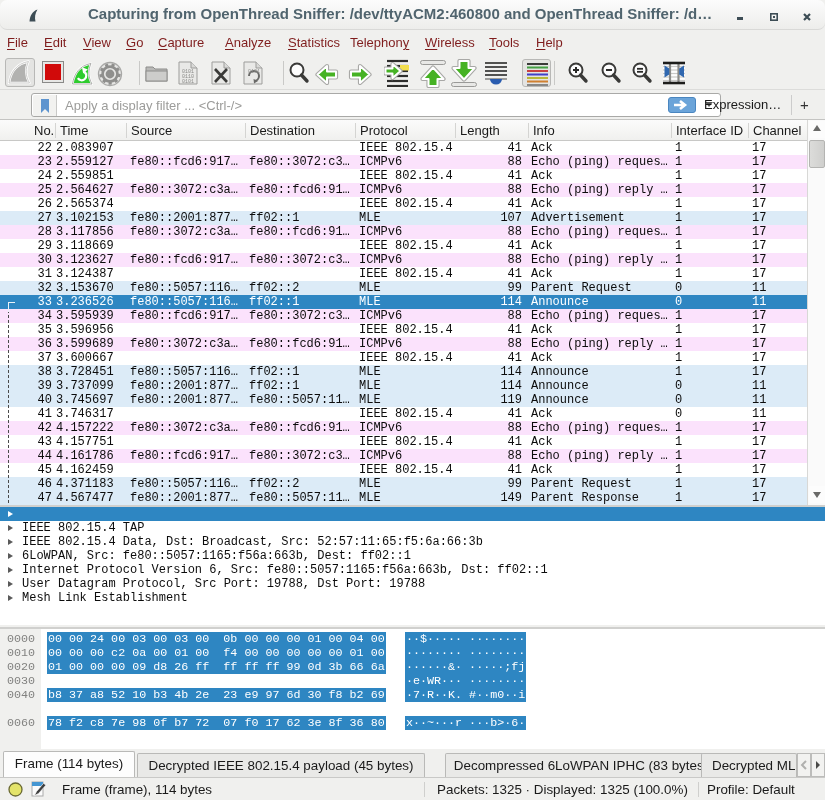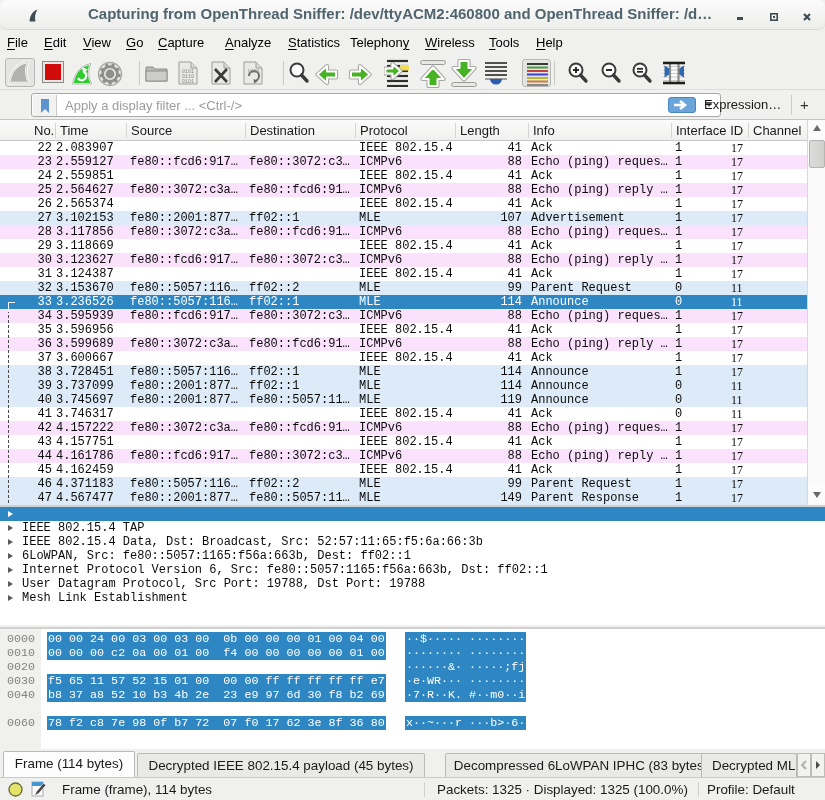--- a/index.html
+++ b/index.html
@@ -1,21 +1,21 @@
 <!DOCTYPE html>
 <html><head><meta charset="utf-8"><style>
 *{margin:0;padding:0;box-sizing:border-box;}
 html,body{width:825px;height:800px;overflow:hidden;}
 body{font-family:"Liberation Sans",sans-serif;background:#f0f0ee;position:relative;}
 .mono{font-family:"Liberation Mono",monospace;}
 #titlebar{position:absolute;left:0;top:0;width:825px;height:30px;
  background:linear-gradient(#fcfcfc,#ededeb);border-bottom:1px solid #d9d9d7;border-radius:7px;}
 #title{position:absolute;left:88px;top:5px;font-size:15px;font-weight:bold;color:#50646e;}
 #appico{position:absolute;left:29px;top:9px;width:9px;height:13px;}
-#menubar{position:absolute;left:0;top:30px;width:825px;height:26px;background:#f0f0ee;font-size:13px;color:#000000;}
+#menubar{position:absolute;left:0;top:30px;width:825px;height:26px;background:#f0f0ee;font-size:13px;color:#7f1d1d;}
 .mi{position:absolute;top:5px;}
 .mi u{text-decoration:underline;text-underline-offset:2px;}
 #toolbar{position:absolute;left:0;top:56px;width:825px;height:34px;background:#f0f0ee;border-bottom:1px solid #dcdcda;}
 .tbsep{position:absolute;top:5px;width:1px;height:24px;background:#c9c9c7;}
 .tico{position:absolute;top:5px;}
 #finbtn{position:absolute;left:5px;top:2px;width:30px;height:29px;background:#e4e4e2;border:1px solid #b8b8b6;border-radius:3px;}
 #colorizebtn{position:absolute;left:522px;top:3px;width:29px;height:28px;background:#e4e4e2;border:1px solid #b8b8b6;border-radius:3px;}
 #filterbar{position:absolute;left:0;top:90px;width:825px;height:30px;background:#f0f0ee;border-bottom:1px solid #c4c4c2;}
 #finput{position:absolute;left:5px;top:3px;width:690px;height:24px;background:#fff;border:1px solid #a9a9a7;border-radius:3px;margin-left:26px;}
 #fbook{position:absolute;left:1px;top:1px;width:24px;height:21px;background:#f2f2f0;border-right:1px solid #c9c9c7;border-radius:2px 0 0 2px;}
@@ -36,21 +36,21 @@
 .prow.sel{background:#2e86c2;color:#fff;width:825px;}
 .pc{position:absolute;top:0;white-space:pre;}
 .cno{left:0;width:52px;text-align:right;}
 .ctime{left:56px;}
 .csrc{left:130px;}
 .cdst{left:249px;}
 .cpr{left:359px;}
 .clen{left:452px;width:70px;text-align:right;}
 .cinfo{left:531px;}
 .ciid{left:675px;}
-.cch{left:731px;font-family:Liberation Serif, serif;}
+.cch{left:752px;}
 #treeline{position:absolute;left:8px;top:164px;width:1px;height:198px;border-left:1px dashed #4a4a4a;}
 #treecorner{position:absolute;left:8px;top:161px;width:7px;height:1px;background:#eaf2f8;}
 #treecorner2{position:absolute;left:8px;top:161px;width:1px;height:10px;background:#eaf2f8;}
 #plsb{position:absolute;left:807px;top:120px;width:18px;height:385px;background:#fafafa;border-left:1px solid #d8d8d6;}
 .sbbtn{position:absolute;left:1px;width:17px;height:17px;background:#fcfcfc;}
 .sbtri{position:absolute;left:4px;width:0;height:0;border:4.5px solid transparent;}
 #plthumb{position:absolute;left:1px;top:20px;width:16px;height:28px;background:linear-gradient(90deg,#dcdcda,#cfcfcd);border:1px solid #b4b4b2;border-radius:2px;}
 #details{position:absolute;left:0;top:505px;width:825px;height:120px;background:#fff;font-size:12px;line-height:14px;color:#0c0c0c;border-top:2px solid #d0d0ce;}
 .drow{position:absolute;left:0;width:825px;height:14px;white-space:pre;}
 .drow.sel{background:#2e86c2;color:#fff;}
@@ -568,22 +568,22 @@
 <div class="drow " style="top:28px"><span class="dtri"></span><span class="dtxt">IEEE 802.15.4 Data, Dst: Broadcast, Src: 52:57:11:65:f5:6a:66:3b</span></div>
 <div class="drow " style="top:42px"><span class="dtri"></span><span class="dtxt">6LoWPAN, Src: fe80::5057:1165:f56a:663b, Dest: ff02::1</span></div>
 <div class="drow " style="top:56px"><span class="dtri"></span><span class="dtxt">Internet Protocol Version 6, Src: fe80::5057:1165:f56a:663b, Dst: ff02::1</span></div>
 <div class="drow " style="top:70px"><span class="dtri"></span><span class="dtxt">User Datagram Protocol, Src Port: 19788, Dst Port: 19788</span></div>
 <div class="drow " style="top:84px"><span class="dtri"></span><span class="dtxt">Mesh Link Establishment</span></div>
 </div>
 <div id="hex">
 <div id="hexoffbg"></div>
 <div class="xrow mono" style="top:3px"><span class="xoff">0000</span><span class="xhex">00 00 24 00 03 00 03 00  0b 00 00 00 01 00 04 00</span><span class="xasc">··$····· ········</span></div>
 <div class="xrow mono" style="top:17px"><span class="xoff">0010</span><span class="xhex">00 00 00 c2 0a 00 01 00  f4 00 00 00 00 00 01 00</span><span class="xasc">········ ········</span></div>
-<div class="xrow mono" style="top:31px"><span class="xoff">0020</span><span class="xasc">······&amp;· ·····;fj</span></div>
-<div class="xrow mono" style="top:45px"><span class="xoff">0030</span><span class="xhex">f5 65 11 57 52 15 01 00  00 00 ff ff ff ff ff e7</span><span class="xasc">·e·WR··· ········</span></div>
+<div class="xrow mono" style="top:31px"><span class="xoff">0020</span><span class="xhex">01 00 00 00 09 d8 26 ff  ff ff ff 99 0d 3b 66 6a</span><span class="xasc">······&amp;· ·····;fj</span></div>
+<div class="xrow mono" style="top:45px"><span class="xoff">0030</span><span class="xasc">·e·WR··· ········</span></div>
 <div class="xrow mono" style="top:59px"><span class="xoff">0040</span><span class="xhex">b8 37 a8 52 10 b3 4b 2e  23 e9 97 6d 30 f8 b2 69</span><span class="xasc">·7·R··K. #··m0··i</span></div>
 <div class="xrow mono" style="top:87px"><span class="xoff">0060</span><span class="xhex">78 f2 c8 7e 98 0f b7 72  07 f0 17 62 3e 8f 36 80</span><span class="xasc">x··~···r ···b&gt;·6·</span></div>
 </div>
 <div id="tabbar">
  <div class="tab act" style="left:3px;width:132px">Frame (114 bytes)</div>
  <div class="tab" style="left:137px;width:288px">Decrypted IEEE 802.15.4 payload (45 bytes)</div>
  <div class="tab" style="left:445px;width:272px">Decompressed 6LoWPAN IPHC (83 bytes)</div>
  <div class="tab" style="left:701px;width:96px;overflow:hidden;white-space:nowrap;text-align:left;padding-left:10px">Decrypted ML…</div>
  <div class="tscroll" style="left:797px"><svg width="12" height="22">
         <path d="M8,7 l-4,4 l4,4" stroke="#b0b0ae" stroke-width="2" fill="none"></path>

